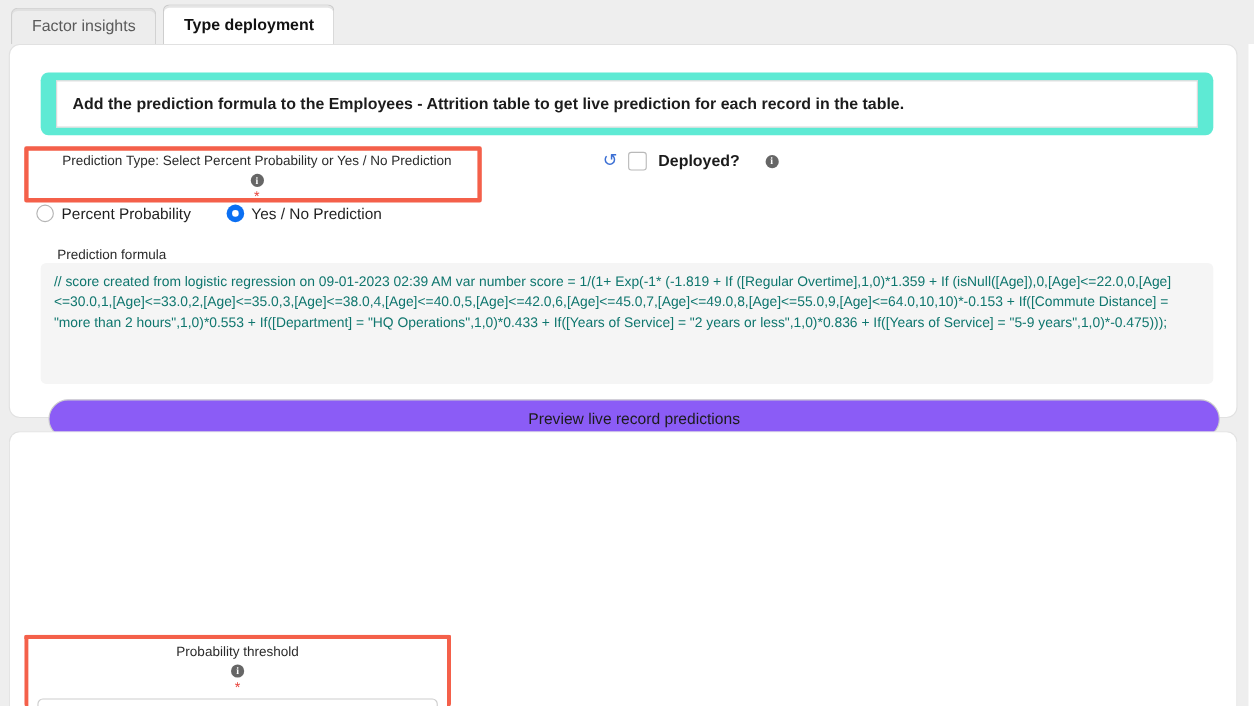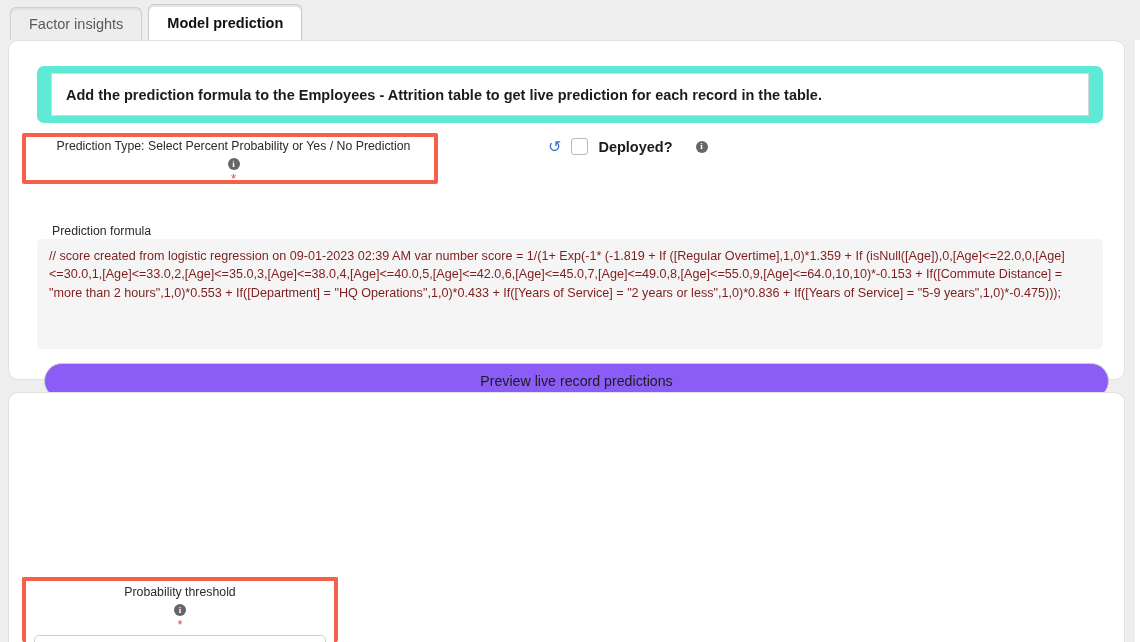--- a/index.html
+++ b/index.html
@@ -60,21 +60,21 @@
   }
 
   
   .hl{
     position:absolute;
     border:4px solid #f4604a;
     background:#ffffff;
     border-radius:2px;
   }
   #hl-prediction-type{ left:22px; top:133px; width:416px; height:51px; }
-  #hl-threshold{ left:22px; top:577px; width:316px; height:65px; border-bottom:none;}
+  #hl-threshold{ left:22px; top:577px; width:388px; height:65px; border-bottom:none;}
 
   
   .flabel{
     font-size:12.3px; color:#2b2b2b;
     display:flex; align-items:center; gap:5px;
     white-space:nowrap;
     flex-direction:column;
   }
   .info-icon{
     width:12px; height:12px; border-radius:50%;
@@ -115,21 +115,21 @@
     font-size:14.5px; font-weight:bold; color:#1b1b1b;
     display:flex; align-items:center; gap:23px;
   }
 
   
   #formula-label{ position:absolute; left:43px; top:183px;align-items:center; }
   #formula-box{
     position:absolute; left:28px; top:198px; width:1066px; height:110px;
     background:#f5f5f5; border-radius:5px;
     padding:8px 12px 0 12px;
-    font-size:12.6px; line-height:18.4px; color:#7f1d1d;
+    font-size:12.6px; line-height:18.4px; color:#0f766e;
     overflow:hidden;
     word-break:break-word;
   }
 
   
   #preview-btn{
     position:absolute; left:35px; top:322px; width:1065px; height:36px;
     border:1px solid #cdcdcd; border-radius:18px; background:#8b5cf6;
     display:flex; align-items:center; justify-content:center;
     font-size:14.2px; color:#1c1c1c; cursor:pointer;
@@ -157,21 +157,21 @@
   }
 </style>
 </head>
 <body>
 
 <div class="tabbar">
   <div class="tab">
     <span>Factor insights</span>
   </div>
   <div class="tab active">
-    <span>Model prediction</span>
+    <span>Type deployment</span>
   </div>
 </div>
 
 <div class="card" id="card-top">
 
   <div class="banner-wrap">
     <div class="banner-inner">
       <span>Add the prediction formula to the Employees - Attrition table to get live prediction for each record in the table.</span>
     </div>
   </div>
@@ -188,20 +188,30 @@
     <span>Preview live record predictions</span>
   </div>
 </div>
 
 <div class="hl" id="hl-prediction-type">
   <div style="padding:2px 0 0 7px;">
     <div class="flabel">
       <span>Prediction Type: Select Percent Probability or Yes / No Prediction</span>
       <span class="info-icon">i</span>
       <span class="req">*</span>
+    </div>
+    <div class="radio-row">
+      <div class="radio-opt" style="margin-right:22px;">
+        <span class="radio"></span>
+        <span class="radio-label">Percent Probability</span>
+      </div>
+      <div class="radio-opt">
+        <span class="radio sel"></span>
+        <span class="radio-label">Yes / No Prediction</span>
+      </div>
     </div>
   </div>
 </div>
 
 <div id="deployed-block">
   <span class="undo-icon">↺</span>
   <span class="checkbox"></span>
   <span class="deployed-label">
     <span>Deployed?</span>
     <span class="info-icon">i</span>

